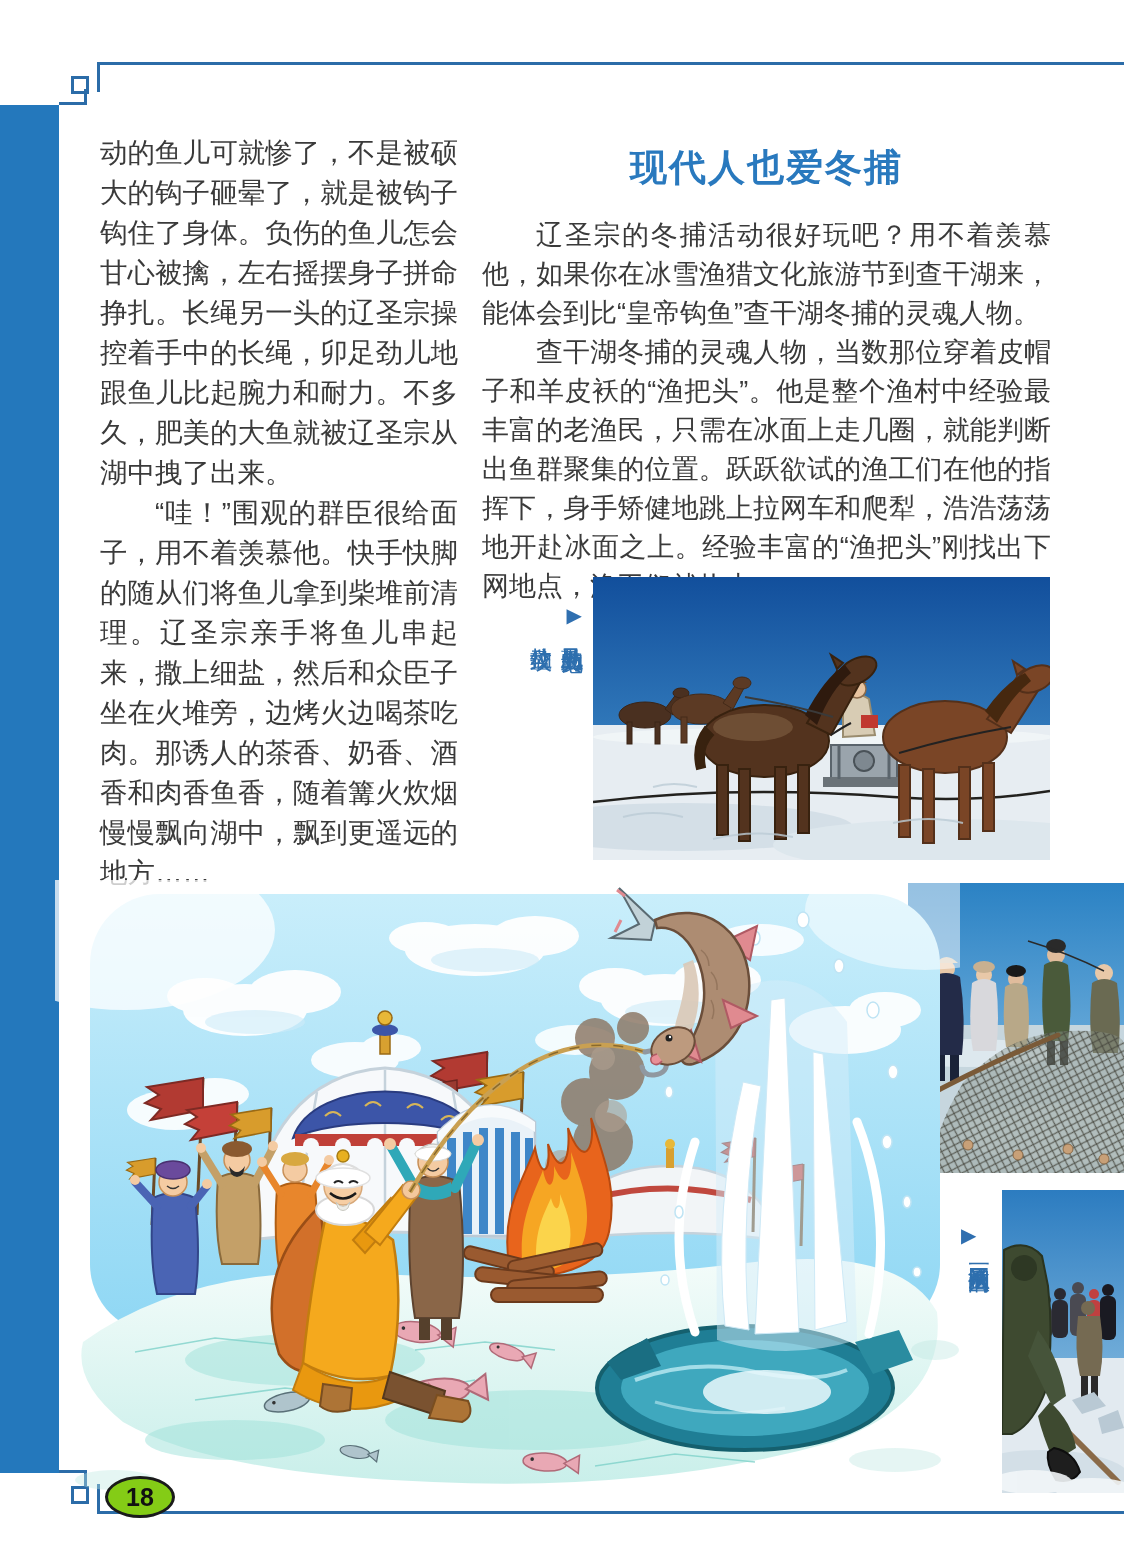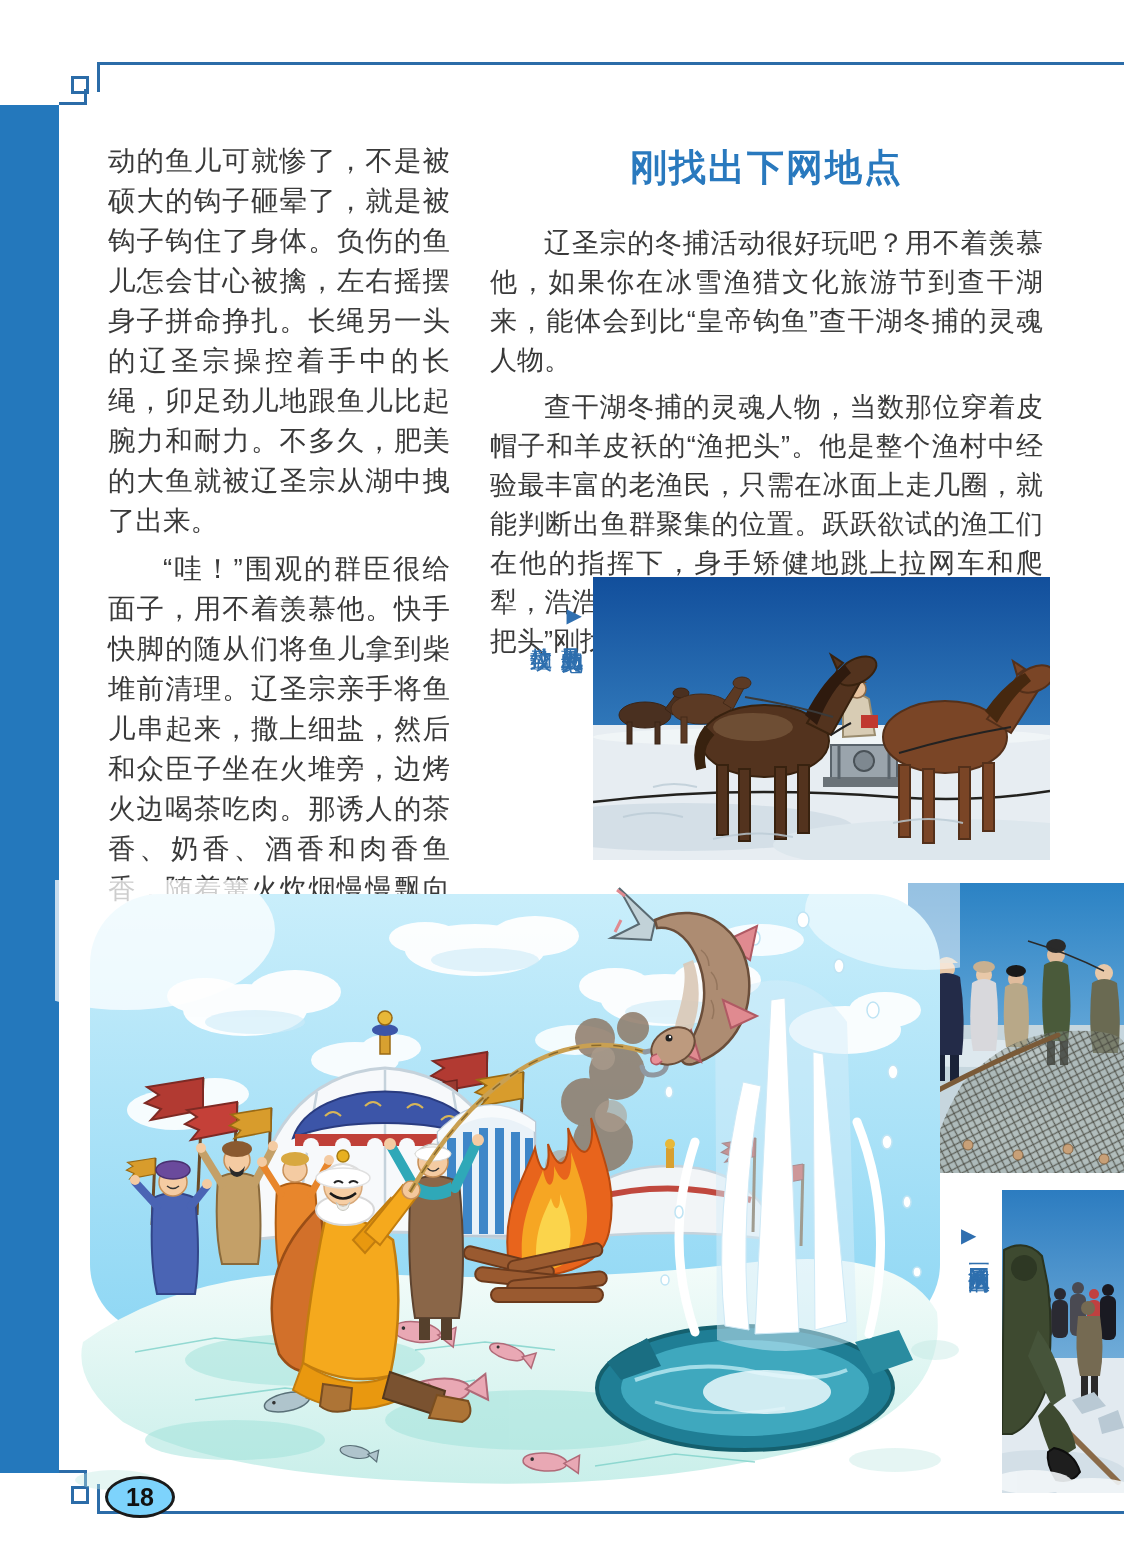--- a/index.html
+++ b/index.html
@@ -14,27 +14,27 @@
   .tconn1{left:97px;top:62px;height:30px;}
   .tconn2{left:84px;top:89px;height:16px;}
   .tconnh{left:59px;top:102px;width:28px;}
   .bconnh{left:59px;top:1470px;width:28px;}
   .bconn2{left:84px;top:1472px;height:16px;}
   .bconn1{left:97px;top:1484px;height:30px;}
   .sq{position:absolute;width:12px;height:12px;border:3px solid #2B6CA8;background:#fff;}
   .sq-top{left:71px;top:76px;}
   .sq-bottom{left:71px;top:1486px;}
   
-  .page-badge{position:absolute;left:105px;top:1476px;width:64px;height:36px;background:#7dd3fc;
+  .page-badge{position:absolute;left:105px;top:1476px;width:64px;height:36px;background:#84cc16;
               border:3px solid #1a1a1a;border-radius:50%;display:flex;align-items:center;justify-content:center;
               font-size:25px;font-weight:bold;color:#111;z-index:9;}
   
   .col-left{position:absolute;left:100px;top:133px;width:358px;color:#3a3a3a;
             font-size:27.5px;line-height:40px;text-align:justify;word-break:break-all;}
-  .col-left p,.col-right p{margin:8px;}
+  .col-left p,.col-right p{margin:0;}
   .indent{text-indent:2em;}
   .heading{position:absolute;left:482px;top:143px;width:569px;text-align:center;
            font-size:37px;font-weight:bold;color:#2979BE;letter-spacing:2px;}
   .col-right{position:absolute;left:482px;top:216px;width:569px;color:#3a3a3a;
              font-size:27px;line-height:39px;text-align:justify;word-break:break-all;}
   
   .photo{position:absolute;overflow:hidden;}
   .photo svg{display:block;}
   .photo1{left:593px;top:577px;width:457px;height:283px;}
   .photo2{left:908px;top:883px;width:216px;height:290px;}
@@ -70,21 +70,21 @@
 
   <div class="page-badge">
     <span>18</span>
   </div>
 
   <div class="col-left">
     <p>动的鱼儿可就惨了，不是被硕大的钩子砸晕了，就是被钩子钩住了身体。负伤的鱼儿怎会甘心被擒，左右摇摆身子拼命挣扎。长绳另一头的辽圣宗操控着手中的长绳，卯足劲儿地跟鱼儿比起腕力和耐力。不多久，肥美的大鱼就被辽圣宗从湖中拽了出来。</p>
     <p class="indent">“哇！”围观的群臣很给面子，用不着羡慕他。快手快脚的随从们将鱼儿拿到柴堆前清理。辽圣宗亲手将鱼儿串起来，撒上细盐，然后和众臣子坐在火堆旁，边烤火边喝茶吃肉。那诱人的茶香、奶香、酒香和肉香鱼香，随着篝火炊烟慢慢飘向湖中，飘到更遥远的地方……</p>
   </div>
 
-  <div class="heading">刚找出下网地点</div>
+  <div class="heading">现代人也爱冬捕</div>
   <div class="col-right">
     <p class="indent">辽圣宗的冬捕活动很好玩吧？用不着羡慕他，如果你在冰雪渔猎文化旅游节到查干湖来，能体会到比“皇帝钩鱼”查干湖冬捕的灵魂人物。</p>
     <p class="indent">查干湖冬捕的灵魂人物，当数那位穿着皮帽子和羊皮袄的“渔把头”。他是整个渔村中经验最丰富的老渔民，只需在冰面上走几圈，就能判断出鱼群聚集的位置。跃跃欲试的渔工们在他的指挥下，身手矫健地跳上拉网车和爬犁，浩浩荡荡地开赴冰面之上。经验丰富的“渔把头”刚找出下网地点，渔工们就热火</p>
   </div>
 
   <div class="photo photo1">
     <svg viewBox="0 0 457 283" width="457" height="283">
       <defs>
         <linearGradient id="sky1" x1="0" y1="0" x2="0" y2="1">
           <stop offset="0" stop-color="#124F9C"></stop>

